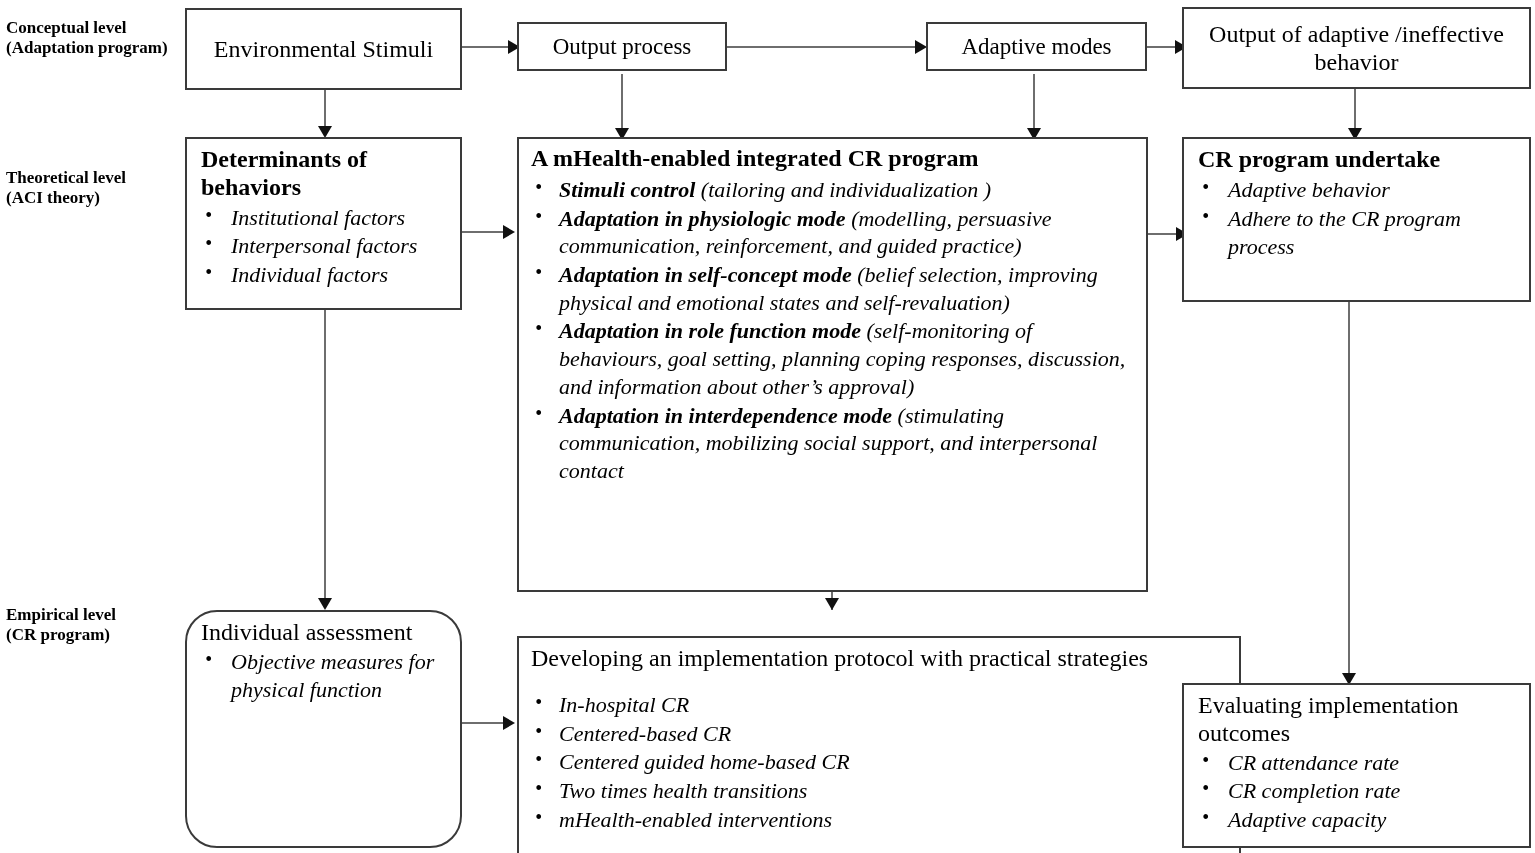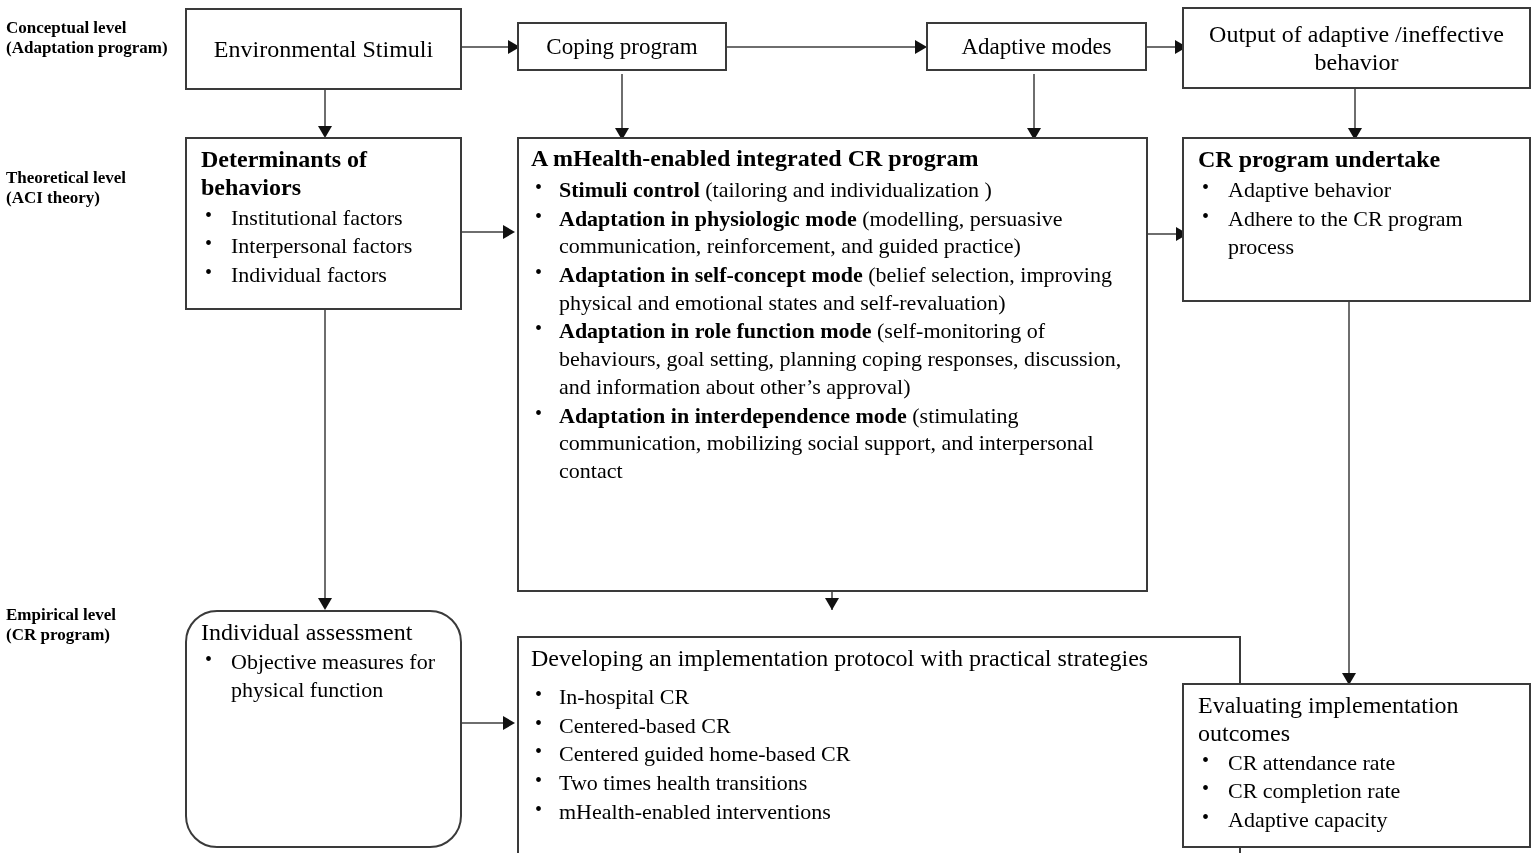--- a/index.html
+++ b/index.html
@@ -39,20 +39,21 @@
 
   ul.bul{
     list-style:none;
     margin:2px 0 0 0;
     padding:0;
   }
   ul.bul li{
     position:relative;
     padding-left:34px;
     margin:0 0 1px 0;
+    font-style:italic;
   }
   ul.bul li:before{
     content:"\2022";
     position:absolute;left:8px;top:-1px;
     font-size:20px;
   }
   ul.bul.tight li{padding-left:30px;}
   ul.bul.tight li:before{left:6px;}
 
   
@@ -123,21 +124,21 @@
   <div class="arr arr-r" style="left:503px;top:716px;"></div>
 
   <div class="ln lnh" style="left:1148px;top:758px;width:36px;"></div>
   <div class="arr arr-r" style="left:1174px;top:752px;"></div>
 
   <div class="box ctr" style="left:185px;top:8px;width:277px;height:82px;">
     <span class="t24">Environmental Stimuli</span>
   </div>
 
   <div class="box ctr" style="left:517px;top:22px;width:210px;height:49px;">
-    <span class="t23">Coping program</span>
+    <span class="t23">Output process</span>
   </div>
 
   <div class="box ctr" style="left:1182px;top:7px;width:349px;height:82px;">
     <span class="t24" style="padding:0 6px;">Output of adaptive /ineffective behavior</span>
   </div>
 
   <div class="box ctr" style="left:926px;top:22px;width:221px;height:49px;">
     <span class="t23">Adaptive modes</span>
   </div>
 
@@ -171,21 +172,21 @@
 
   <div class="box pad" style="left:185px;top:610px;width:277px;height:238px;border-radius:32px;">
     <div class="t24" style="padding-left:4px;">Individual assessment</div>
     <ul class="bul t22" style="margin-top:2px;">
       <li>Objective measures for physical function</li>
     </ul>
   </div>
 
   <div class="box pad" style="left:517px;top:636px;width:724px;height:238px;">
     <div class="t24" style="padding-left:2px;line-height:1.2;">Developing an implementation protocol with practical strategies</div>
-    <ul class="bul t22 tight" style="margin-top:10px;">
+    <ul class="bul t22 tight" style="margin-top:18px;">
       <li>In-hospital CR</li>
       <li>Centered-based CR</li>
       <li>Centered guided home-based CR</li>
       <li>Two times health transitions</li>
       <li>mHealth-enabled interventions</li>
     </ul>
   </div>
 
   <div class="box pad" style="left:1182px;top:683px;width:349px;height:165px;">
     <div class="t24" style="padding-left:4px;line-height:1.18;">Evaluating implementation outcomes</div>

